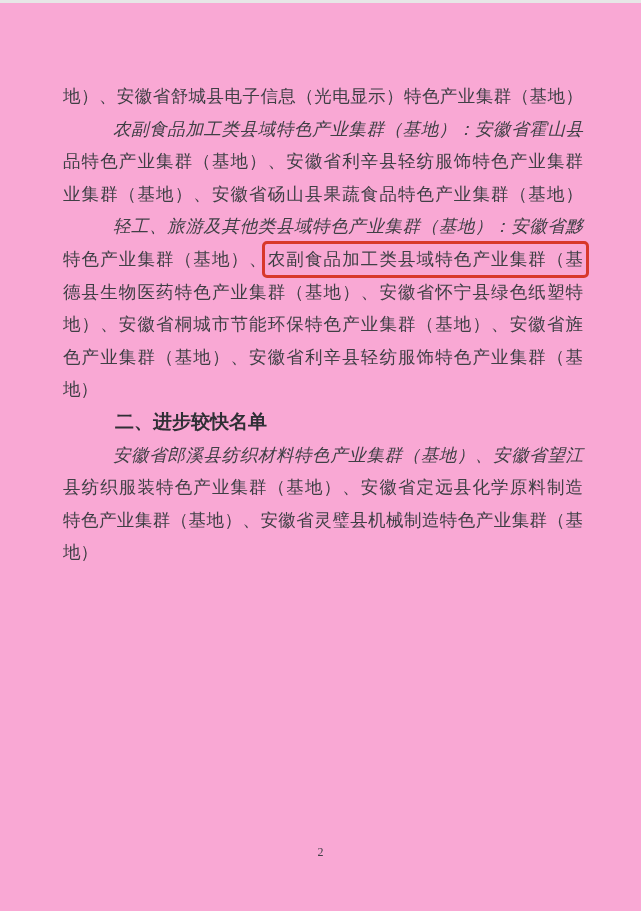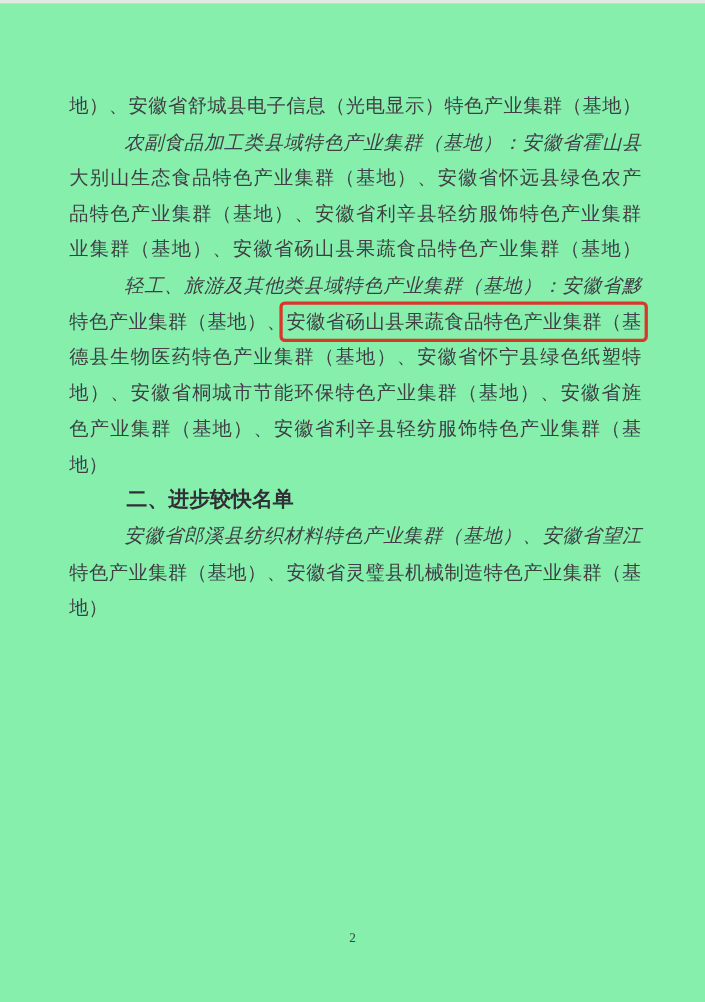--- a/index.html
+++ b/index.html
@@ -4,21 +4,21 @@
 <style>
   html, body {
     margin: 0;
     padding: 0;
     background: #ffffff;
   }
   .page {
     position: relative;
     width: 641px;
     height: 911px;
-    background: #86efac;
+    background: #f9a8d4;
     overflow: hidden;
   }
   .top-strip {
     position: absolute;
     top: 0;
     left: 0;
     width: 100%;
     height: 3px;
     background: #e7e7e7;
   }
@@ -73,29 +73,29 @@
 </style>
 </head>
 <body>
 
 <div class="page">
   <div class="top-strip"></div>
 
   <div class="body-text">
     <div class="line">地）、安徽省舒城县电子信息（光电显示）特色产业集群（基地）</div>
     <div class="line indent">农副食品加工类县域特色产业集群（基地）：安徽省霍山县</div>
-    <div class="line">大别山生态食品特色产业集群（基地）、安徽省怀远县绿色农产</div>
     <div class="line">品特色产业集群（基地）、安徽省利辛县轻纺服饰特色产业集群</div>
     <div class="line">业集群（基地）、安徽省砀山县果蔬食品特色产业集群（基地）</div>
     <div class="line indent">轻工、旅游及其他类县域特色产业集群（基地）：安徽省黟</div>
-    <div class="line"><span>特色产业集群（基地）、</span><span class="hl" style="border-color: rgb(216, 56, 43);">安徽省砀山县果蔬食品特色产业集群（基</span></div>
+    <div class="line"><span>特色产业集群（基地）、</span><span class="hl" style="border-color: rgb(216, 56, 43);">农副食品加工类县域特色产业集群（基</span></div>
     <div class="line">德县生物医药特色产业集群（基地）、安徽省怀宁县绿色纸塑特</div>
     <div class="line">地）、安徽省桐城市节能环保特色产业集群（基地）、安徽省旌</div>
     <div class="line">色产业集群（基地）、安徽省利辛县轻纺服饰特色产业集群（基</div>
     <div class="line short">地）</div>
     <div class="line heading">二、进步较快名单</div>
     <div class="line indent">安徽省郎溪县纺织材料特色产业集群（基地）、安徽省望江</div>
+    <div class="line">县纺织服装特色产业集群（基地）、安徽省定远县化学原料制造</div>
     <div class="line">特色产业集群（基地）、安徽省灵璧县机械制造特色产业集群（基</div>
     <div class="line short">地）</div>
   </div>
 
   <div class="footer-page-num">2</div>
 </div>
 
 </body></html>

